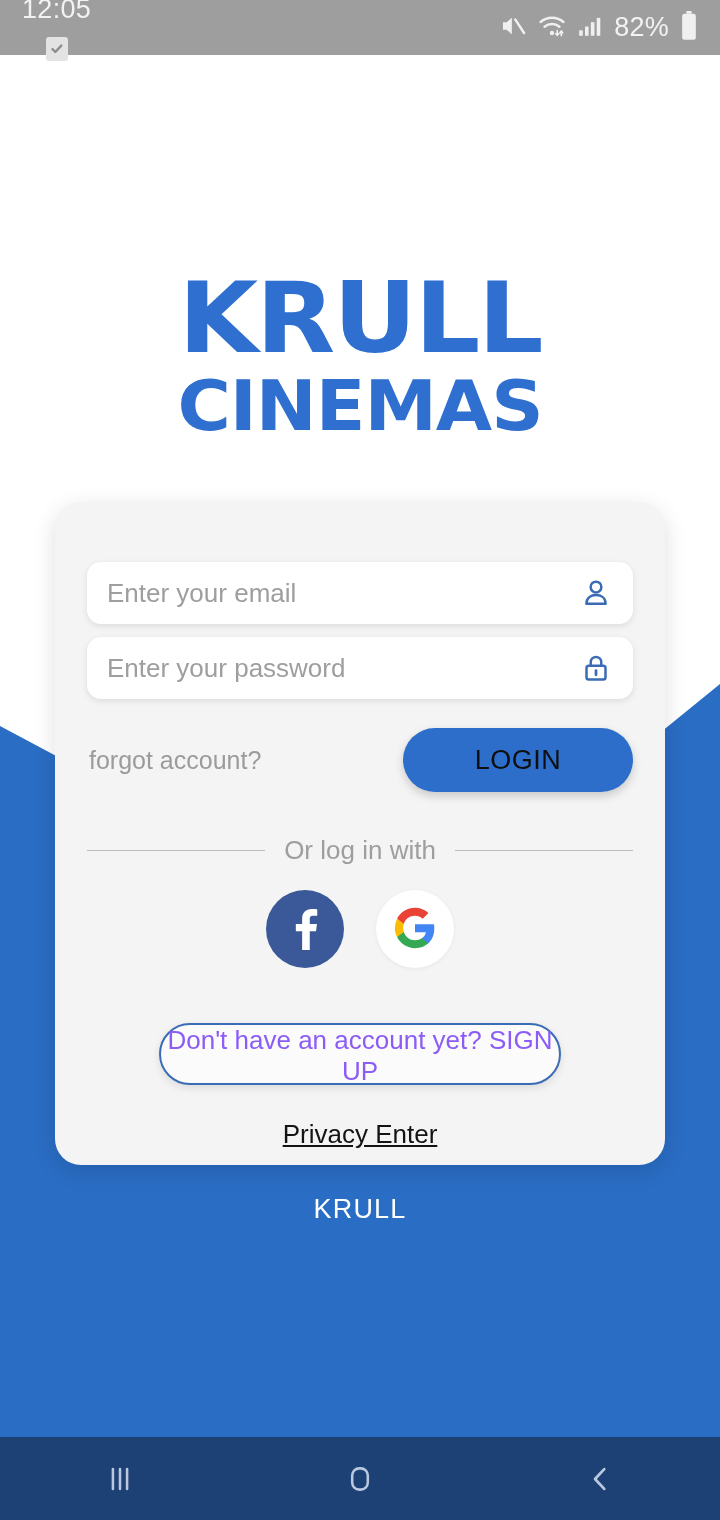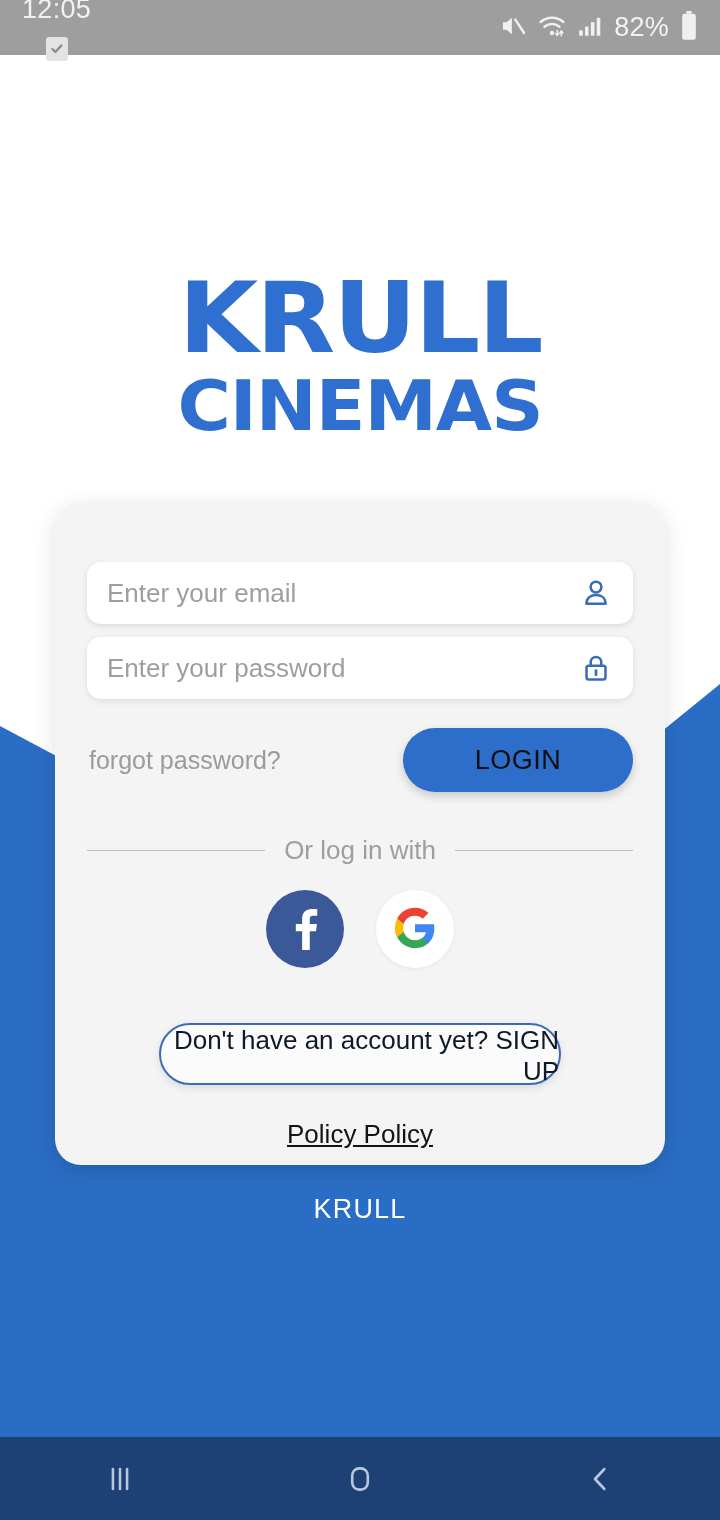--- a/index.html
+++ b/index.html
@@ -165,23 +165,22 @@
   #signup-button {
     margin:55px auto 0 auto;
     display:block;
     width:402px; height:62px;
     background:#fbfbfb;
     border:2px solid #3a6cb5;
     border-radius:31px;
     box-shadow:0 3px 8px rgba(0,0,0,.10);
     font-family:"Liberation Sans", sans-serif;
     font-size:26px;
-    color:#0f172a;
+    color:#8b5cf6;
     cursor:pointer;
-    text-align:right;
   }
 
   #privacy-policy {
     display:block;
     margin-top:34px;
     text-align:center;
     font-size:26px;
     color:#141414;
     text-decoration:underline;
     cursor:pointer;
@@ -289,21 +288,21 @@
       <span class="field-icon">
         <svg width="30" height="30" viewBox="0 0 24 24">
           <rect x="4.4" y="10.2" width="15.2" height="11" rx="1.8" fill="none" stroke="#3a6cb5" stroke-width="2"></rect>
           <path d="M7.8 10.2 V7.3 a4.2 4.2 0 0 1 8.4 0 V10.2" fill="none" stroke="#3a6cb5" stroke-width="2"></path>
           <line x1="12" y1="14" x2="12" y2="17.4" stroke="#3a6cb5" stroke-width="2.2" stroke-linecap="round"></line>
         </svg>
       </span>
     </div>
 
     <div id="action-row">
-      <span id="forgot-password">forgot password?</span>
+      <span id="forgot-password">forgot account?</span>
       <button id="login-button">LOGIN</button>
     </div>
 
     <div id="divider-row">
       <span class="divider-line"></span>
       <span id="divider-text">Or log in with</span>
       <span class="divider-line"></span>
     </div>
 
     <div id="social-row">
@@ -321,21 +320,21 @@
             <path fill="#34A853" d="M24 46c5.9 0 10.9-2 14.5-5.4l-7.1-5.4c-2 1.3-4.5 2.1-7.4 2.1-5.7 0-10.5-3.8-12.2-9H4.5v5.6C8.1 41.2 15.4 46 24 46z"></path>
             <path fill="#FBBC05" d="M11.8 28.3c-.45-1.3-.7-2.7-.7-4.3s.25-3 .7-4.3v-5.6H4.5A22 22 0 0 0 2 24c0 3.6.85 6.9 2.5 9.9l7.3-5.6z"></path>
             <path fill="#EA4335" d="M24 10.7c3.2 0 6.1 1.1 8.4 3.3l6.3-6.3C34.9 4.1 29.9 2 24 2 15.4 2 8.1 6.8 4.5 13.7l7.3 5.6c1.7-5.2 6.5-8.6 12.2-8.6z"></path>
           </svg>
         </span>
       </button>
     </div>
 
     <button id="signup-button">Don't have an account yet? SIGN UP</button>
 
-    <a id="privacy-policy">Policy Policy</a>
+    <a id="privacy-policy">Privacy Enter</a>
   </div>
 
   <button id="skip-button">KRULL</button>
 
   <div id="nav-bar">
     <button class="nav-btn">
       <svg width="34" height="34" viewBox="0 0 24 24">
         <line x1="7" y1="5" x2="7" y2="19" stroke="#b9c8de" stroke-width="1.8" stroke-linecap="round"></line>
         <line x1="12" y1="5" x2="12" y2="19" stroke="#b9c8de" stroke-width="1.8" stroke-linecap="round"></line>
         <line x1="17" y1="5" x2="17" y2="19" stroke="#b9c8de" stroke-width="1.8" stroke-linecap="round"></line>

